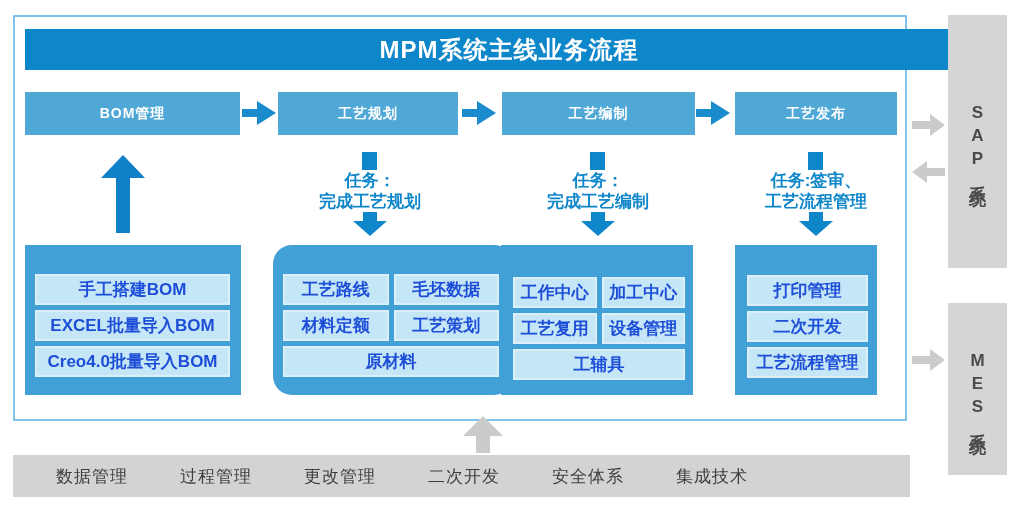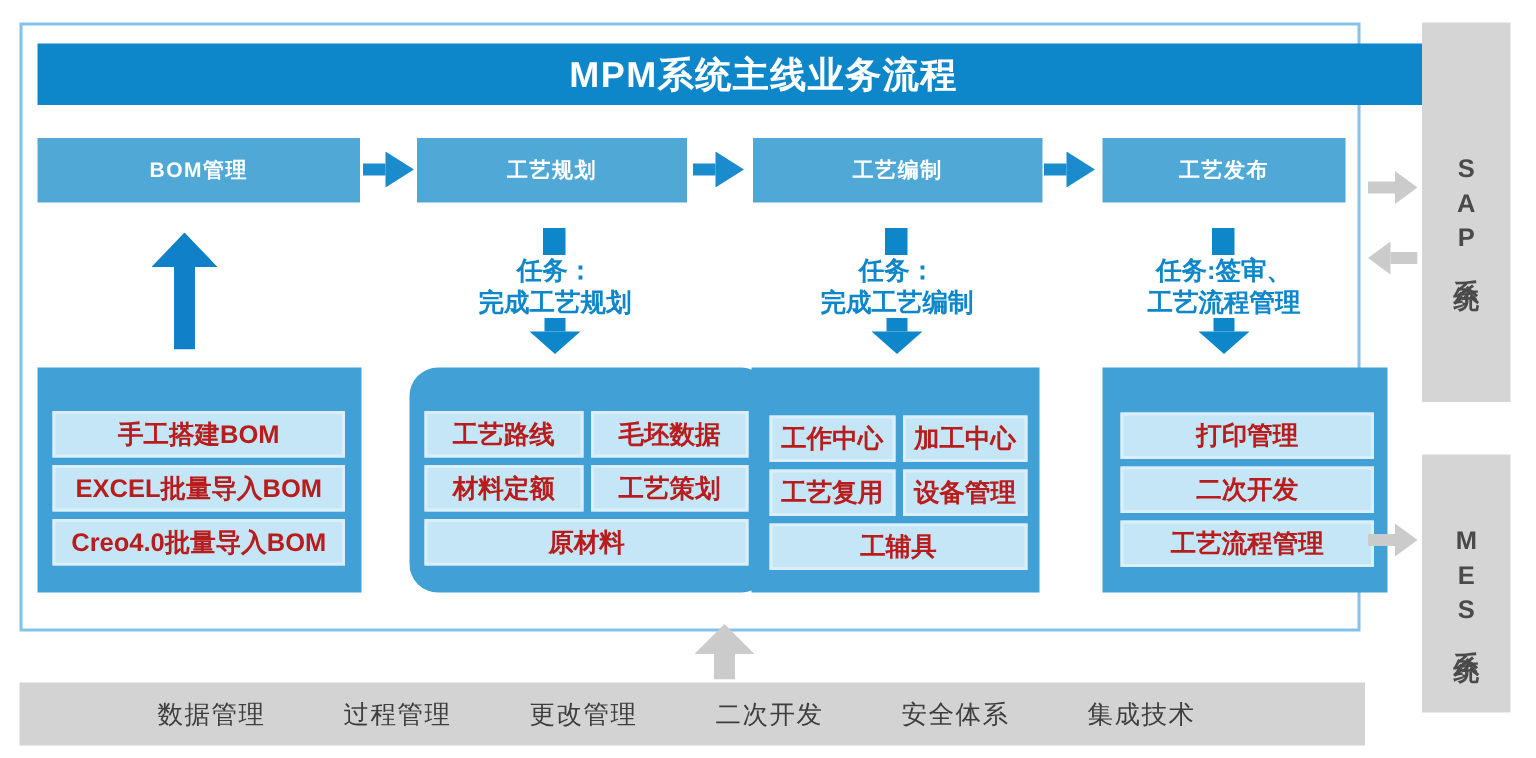--- a/index.html
+++ b/index.html
@@ -37,44 +37,44 @@
              color:#0E86CA;font-size:17px;font-weight:700;line-height:21px;}
   .task-down-arrow{position:absolute;top:212px;width:34px;height:24px;}
 
   
   .group{position:absolute;top:245px;height:150px;background:#41A0D5;box-sizing:border-box;}
   .g1{left:25px;width:216px;padding:29px 11px 0 10px;display:flex;flex-direction:column;gap:5px;}
   .g2{left:273px;width:240px;padding:29px 14px 0 10px;display:grid;
       grid-template-columns:1fr 1fr;grid-auto-rows:31px;gap:5px;border-radius:19px;}
   .g3{left:501px;width:192px;padding:32px 8px 0 12px;display:grid;
       grid-template-columns:1fr 1fr;grid-auto-rows:31px;gap:5px;}
-  .g4{left:735px;width:190px;padding:30px 9px 0 12px;display:flex;flex-direction:column;gap:5px;}
+  .g4{left:735px;width:142px;padding:30px 9px 0 12px;display:flex;flex-direction:column;gap:5px;}
   .item{box-sizing:border-box;height:31px;background:#C5E6F6;border:2px solid #DCEFF9;
-        color:#b91c1c;font-size:17px;font-weight:700;
+        color:#1d4ed8;font-size:17px;font-weight:700;
         display:flex;align-items:center;justify-content:center;white-space:nowrap;}
   .span2{grid-column:1 / -1;}
 
   
   .side-box{position:absolute;left:948px;width:59px;background:#D5D5D5;
             display:flex;align-items:center;justify-content:center;}
   .sap{top:15px;height:253px;}
   .mes{top:303px;height:172px;}
   .vertical-label{writing-mode:vertical-rl;text-orientation:upright;
                   color:#4A4A4A;font-size:17px;font-weight:600;letter-spacing:4px;}
 
   
   .gray-arrow{position:absolute;width:33px;height:22px;}
   .to-sap{left:912px;top:114px;}
   .from-sap{left:912px;top:161px;}
   .to-mes{left:912px;top:349px;}
   .foundation-arrow{position:absolute;left:463px;top:416px;width:40px;height:37px;}
 
   
   .footer-bar{position:absolute;left:13px;top:455px;width:897px;height:42px;background:#D3D3D3;
-              box-sizing:border-box;display:flex;align-items:center;padding-left:92px;gap:52px;}
+              box-sizing:border-box;display:flex;align-items:center;padding-left:43px;gap:52px;}
   .footer-bar span{color:#3E3E3E;font-size:17px;font-weight:500;white-space:nowrap;letter-spacing:1px;}
 </style>
 </head>
 <body>
 
 <div id="stage">
 
   <div class="frame"></div>
 
   <div class="title-bar">

